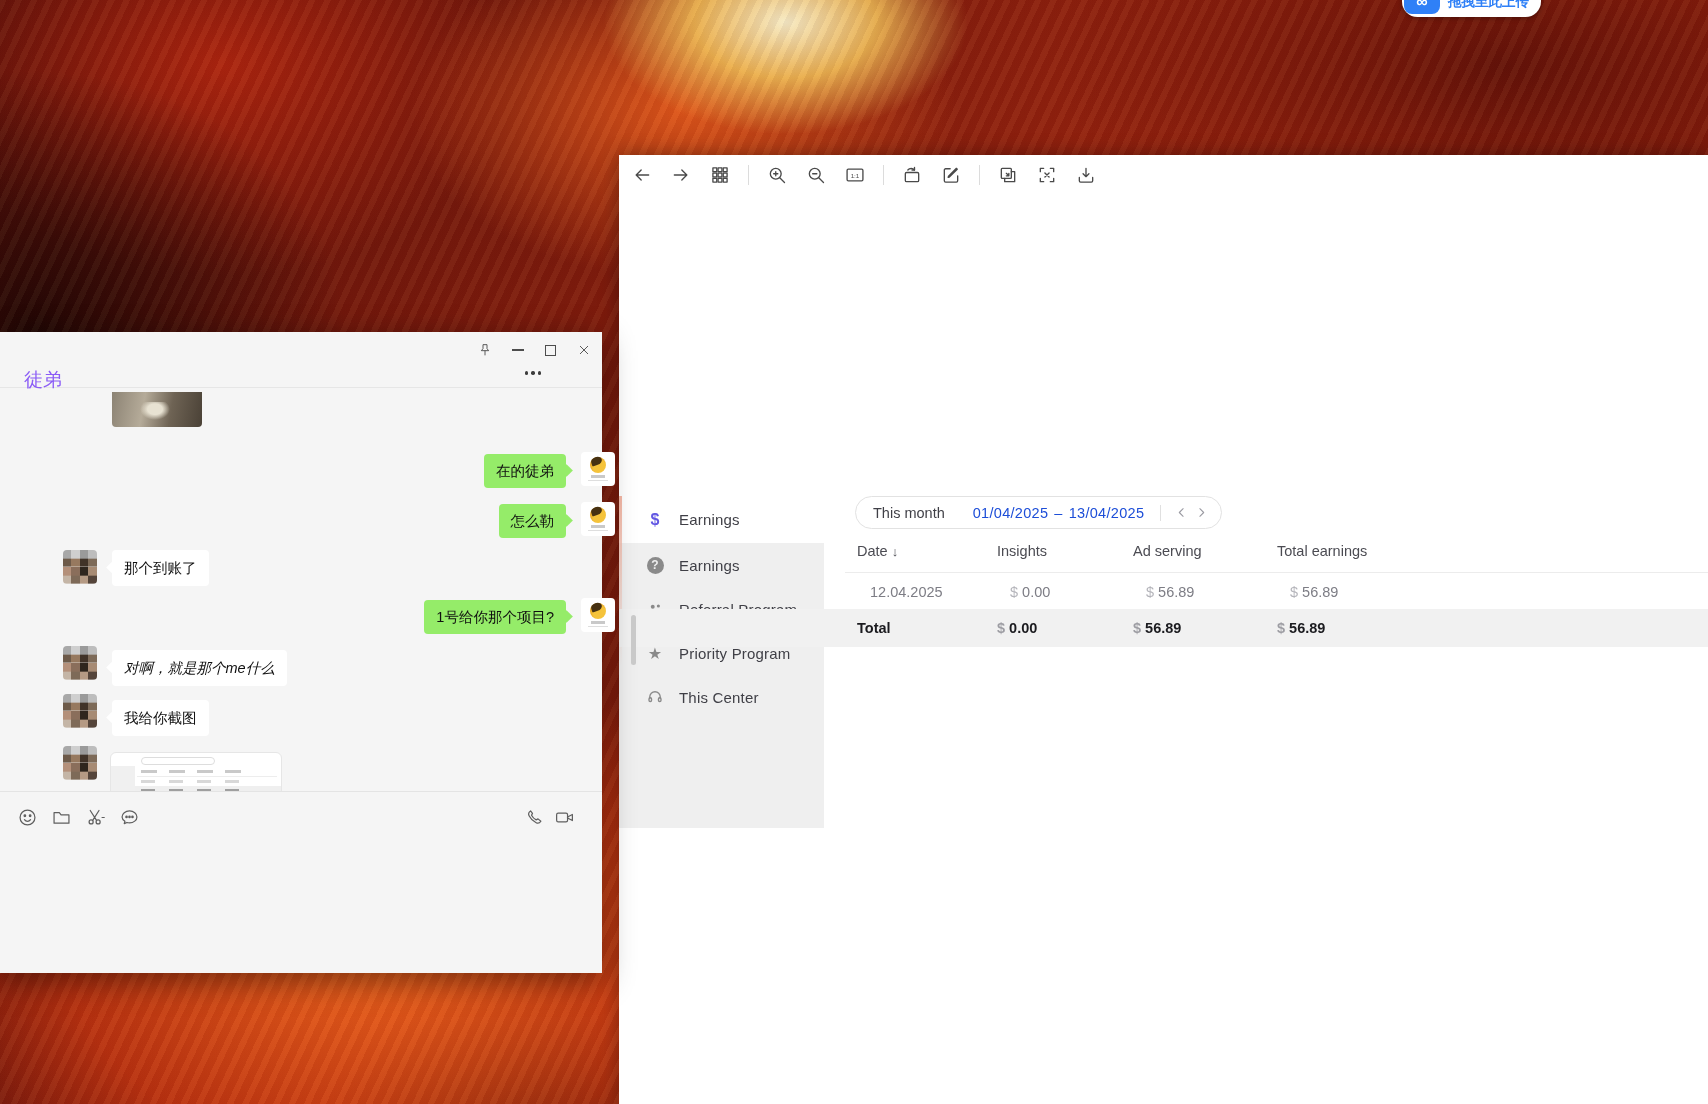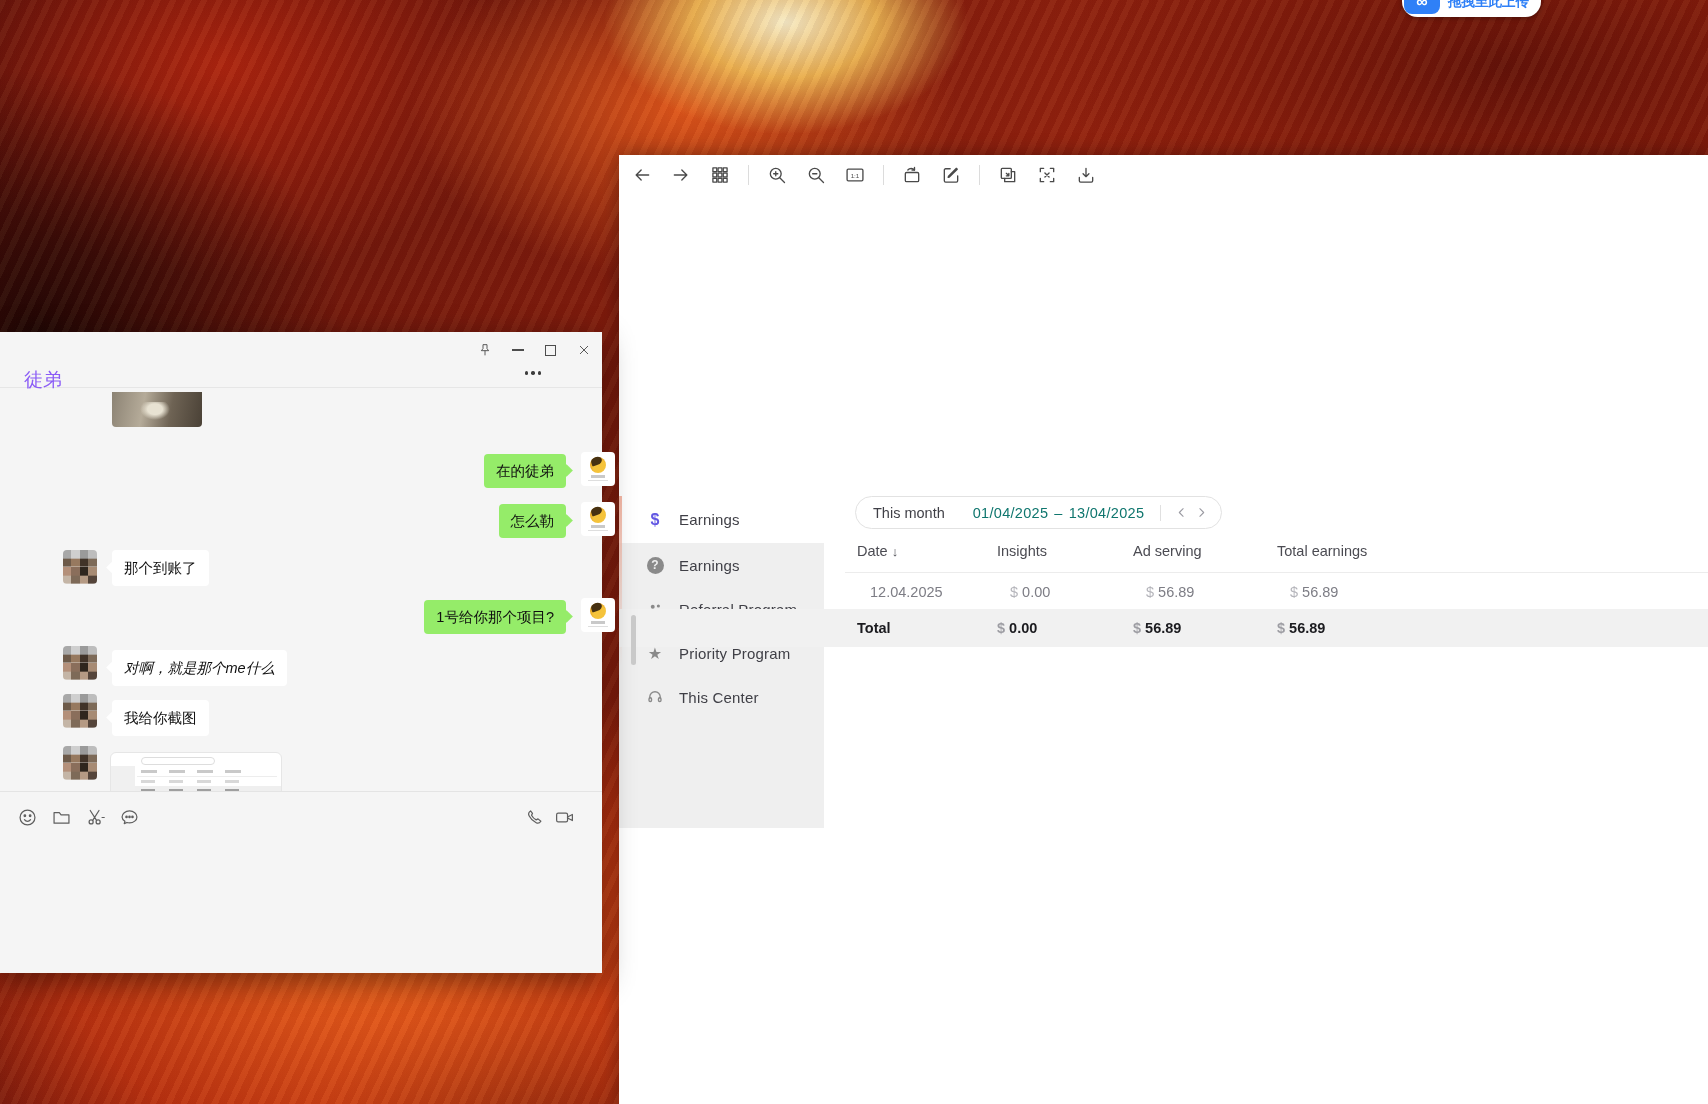--- a/index.html
+++ b/index.html
@@ -57,21 +57,21 @@
   .ico-q { width:17px; height:17px; border-radius:50%; background:#8a8a8a; color:#efefef; font-size:12px;
     font-weight:bold; display:flex; align-items:center; justify-content:center; }
   .ico-star { color:#8a8a8a; font-size:16px; }
   .e-ico svg { stroke:#8a8a8a; fill:none; stroke-width:1.8; stroke-linecap:round; }
   .e-ico svg .fl { fill:#8a8a8a; stroke:none; }
 
   .filter-pill { position:absolute; left:236px; top:341px; height:33px; border:1px solid #e2e2e2;
     border-radius:17px; background:#fff; display:flex; align-items:center; padding:0 10px 0 17px;
     gap:0; cursor:pointer; }
   .fp-preset { font-size:14.5px; color:#3f3f46; margin-right:28px; }
-  .fp-dates { font-size:14.5px; color:#0f766e; letter-spacing:.3px; display:flex; gap:6px; }
+  .fp-dates { font-size:14.5px; color:#1d4ed8; letter-spacing:.3px; display:flex; gap:6px; }
   .fp-sep { width:1px; height:16px; background:#e0e0e0; margin:0 10px 0 16px; }
   .fp-chev { width:20px; height:20px; display:flex; align-items:center; justify-content:center; cursor:pointer; }
   .fp-chev svg { width:13px; height:13px; stroke:#9a9aa2; fill:none; stroke-width:2; stroke-linecap:round; stroke-linejoin:round; }
 
   .t-row { position:absolute; left:0; right:0; }
   .t-cell { position:absolute; font-size:14.5px; white-space:nowrap; }
   .c1 { left:238px; } .c2 { left:378px; } .c3 { left:514px; } .c4 { left:658px; }
   .t-head { top:388px; height:24px; }
   .t-head .t-cell { color:#4b4b52; }
   .t-divider { position:absolute; left:226px; right:0; top:417px; height:1px; background:#ececec; }

